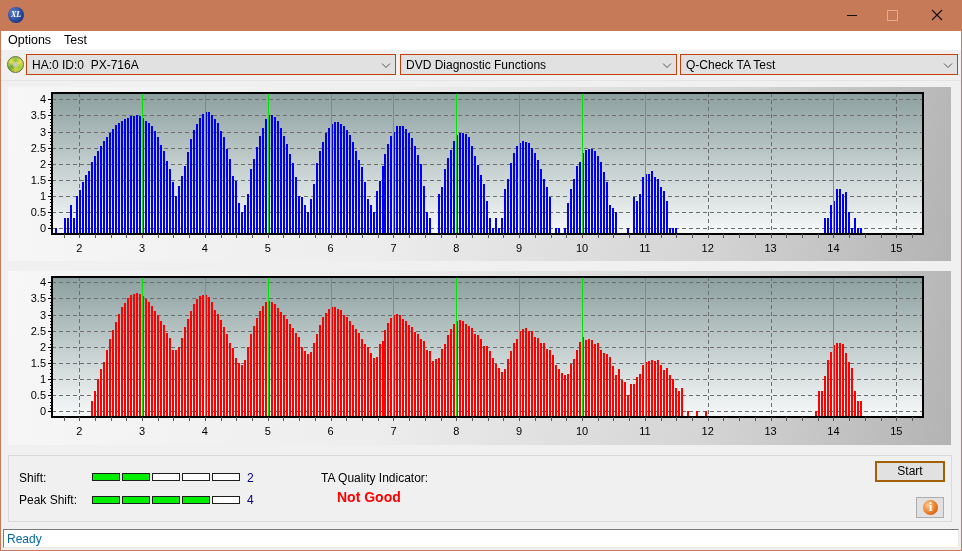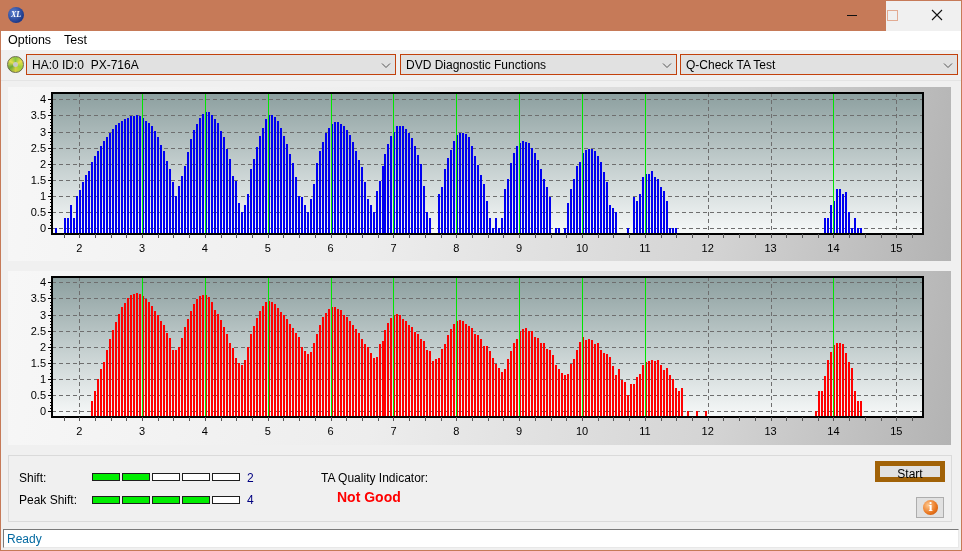--- a/index.html
+++ b/index.html
@@ -1,18 +1,18 @@
 <!DOCTYPE html>
 <html><head>
 <meta charset="utf-8">
 <style>
 html,body{margin:0;padding:0;}
 body{width:962px;height:551px;position:relative;overflow:hidden;background:#f0f0f0;font-family:"Liberation Sans",sans-serif;font-size:12px;color:#000;}
 .frame{position:absolute;left:0;top:0;width:960px;height:549px;border:1px solid #c67a58;pointer-events:none;}
-.titlebar{position:absolute;left:0;top:0;width:886px;height:31px;background:#c67a58;}
+.titlebar{position:absolute;left:0;top:0;width:962px;height:31px;background:#c67a58;}
 .logo{position:absolute;left:8px;top:7px;width:16px;height:16px;border-radius:50%;background:radial-gradient(circle at 35% 35%,#5b7fd0,#1d3a8a 70%);color:#fff;font-family:"Liberation Serif",serif;font-style:italic;font-weight:bold;font-size:8px;line-height:16px;text-align:center;}
 .title-text{position:absolute;left:31px;top:8px;font-size:12.5px;line-height:15px;color:#000;white-space:pre;}
 .winbtn{position:absolute;top:0;height:31px;}
 .menubar{position:absolute;left:1px;top:31px;width:960px;height:19px;background:#fff;}
 .menuitem{position:absolute;top:2px;font-size:12.5px;line-height:15px;}
 .drive-icon{position:absolute;left:7px;top:56px;width:15px;height:15px;border-radius:50%;border:1px solid #6b6b4a;background:conic-gradient(#86c441,#e6de4c,#9fd13a,#d4cf3e,#6aa83a,#e6de4c,#86c441);}
 .drive-icon::after{content:"";position:absolute;left:5px;top:5px;width:5px;height:5px;border-radius:50%;background:#c8c8c8;border:0px solid #666;}
 .combo{position:absolute;top:54px;height:21px;box-sizing:border-box;border:1px solid #c2410c;background:#e1e1e1;}
 .combo-text{position:absolute;left:5px;top:3px;font-size:12px;line-height:14px;white-space:pre;}
 .combo-arrow{position:absolute;right:4px;top:7px;width:10px;height:7px;}
@@ -20,21 +20,21 @@
 .panel{position:absolute;left:8px;width:943px;height:174px;background:linear-gradient(100deg,#f7f7f7 0%,#ededed 40%,#d4d4d4 75%,#b3b3b3 100%);}
 .panel svg{position:absolute;left:0;top:0;}
 .group{position:absolute;left:8px;top:455px;width:944px;height:67px;box-sizing:border-box;border:1px solid #dadada;}
 .lbl{position:absolute;font-size:12px;line-height:14px;white-space:pre;}
 .meter{position:absolute;display:flex;height:8px;}
 .seg{display:block;width:28px;height:8px;box-sizing:border-box;border:1px solid #1e1e1e;background:#fff;margin-right:2px;}
 .seg.on{background:#00ee00;}
 .mval{position:absolute;font-size:12px;line-height:14px;color:#000080;}
 .verdict{position:absolute;font-size:14px;font-weight:bold;line-height:16px;color:#ff0000;white-space:pre;}
 .btn{position:absolute;box-sizing:border-box;background:#e1e1e1;text-align:center;font-size:12px;}
-.btn-start{border:5px solid #a16207;line-height:17px;}
+.btn-start{border:2px solid #a16207;line-height:17px;}
 .btn-info{border:1px solid #adadad;}
 .info-icon{position:absolute;left:6px;top:2px;width:15px;height:15px;border-radius:50%;background:radial-gradient(circle at 35% 35%,#ffc890,#e8741c 60%,#b44c0c);color:#fff;font-weight:bold;font-size:11px;line-height:15px;text-align:center;font-family:"DejaVu Serif",serif;}
 .statusbar{position:absolute;left:3px;top:529px;width:956px;height:19px;box-sizing:border-box;background:#fff;border-top:1px solid #7a7a7a;border-left:1px solid #7a7a7a;border-right:1px solid #e8e8e8;border-bottom:1px solid #e8e8e8;}
 .status-text{position:absolute;left:3px;top:2px;font-size:12px;line-height:14px;color:#ff0000;}
 svg text{font-family:"Liberation Sans",sans-serif;font-size:11px;fill:#000;}
 </style>
 </head>
 <body>
 
 <div class="titlebar">

